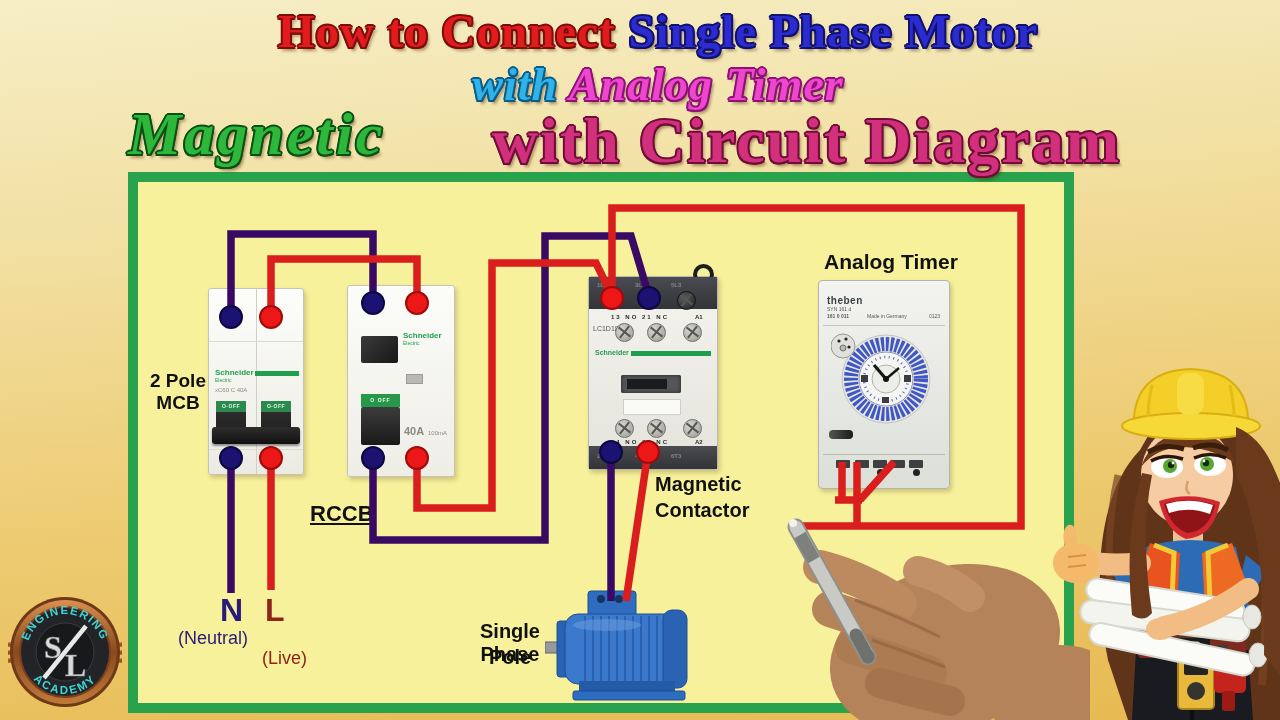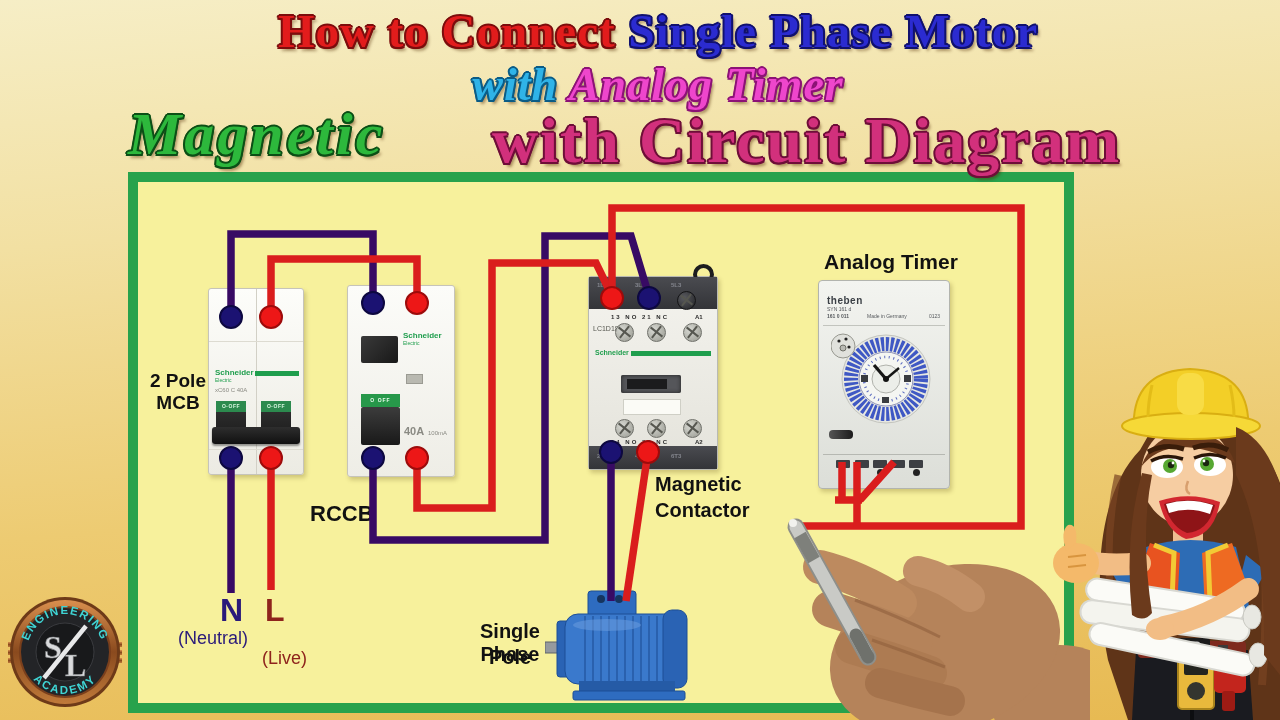--- a/index.html
+++ b/index.html
@@ -115,21 +115,21 @@
     <div class="tinygray" style="left:6px;top:98px;font-size:6px;">xC60   C 40A</div>
     <div class="mtog" style="left:7px;top:112px;">
       <div class="cap">O·OFF</div>
     </div>
     <div class="mtog" style="left:52px;top:112px;">
       <div class="cap">O·OFF</div>
     </div>
     <div class="tiebar"></div>
   </div>
 
-  <div class="dlabel" style="left:310px;top:501px;font-size:22px;">RCCB</div>
+  <div class="dlabel" style="left:310px;top:501px;font-size:22px;text-decoration:underline;">RCCB</div>
   <div class="rccb">
     <div class="win"></div>
     <div class="brandtxt" style="left:55px;top:46px;font-size:8px;">Schneider</div>
     <div class="brandsub" style="left:55px;top:55px;font-size:5px;">Electric</div>
     <div class="slot"></div>
     <div class="gband">O  OFF</div>
     <div class="rtog"></div>
     <div class="tinygray" style="left:56px;top:140px;font-size:11px;font-weight:bold;">40A</div>
     <div class="tinygray" style="left:80px;top:144px;font-size:6px;">100mA</div>
   </div>

